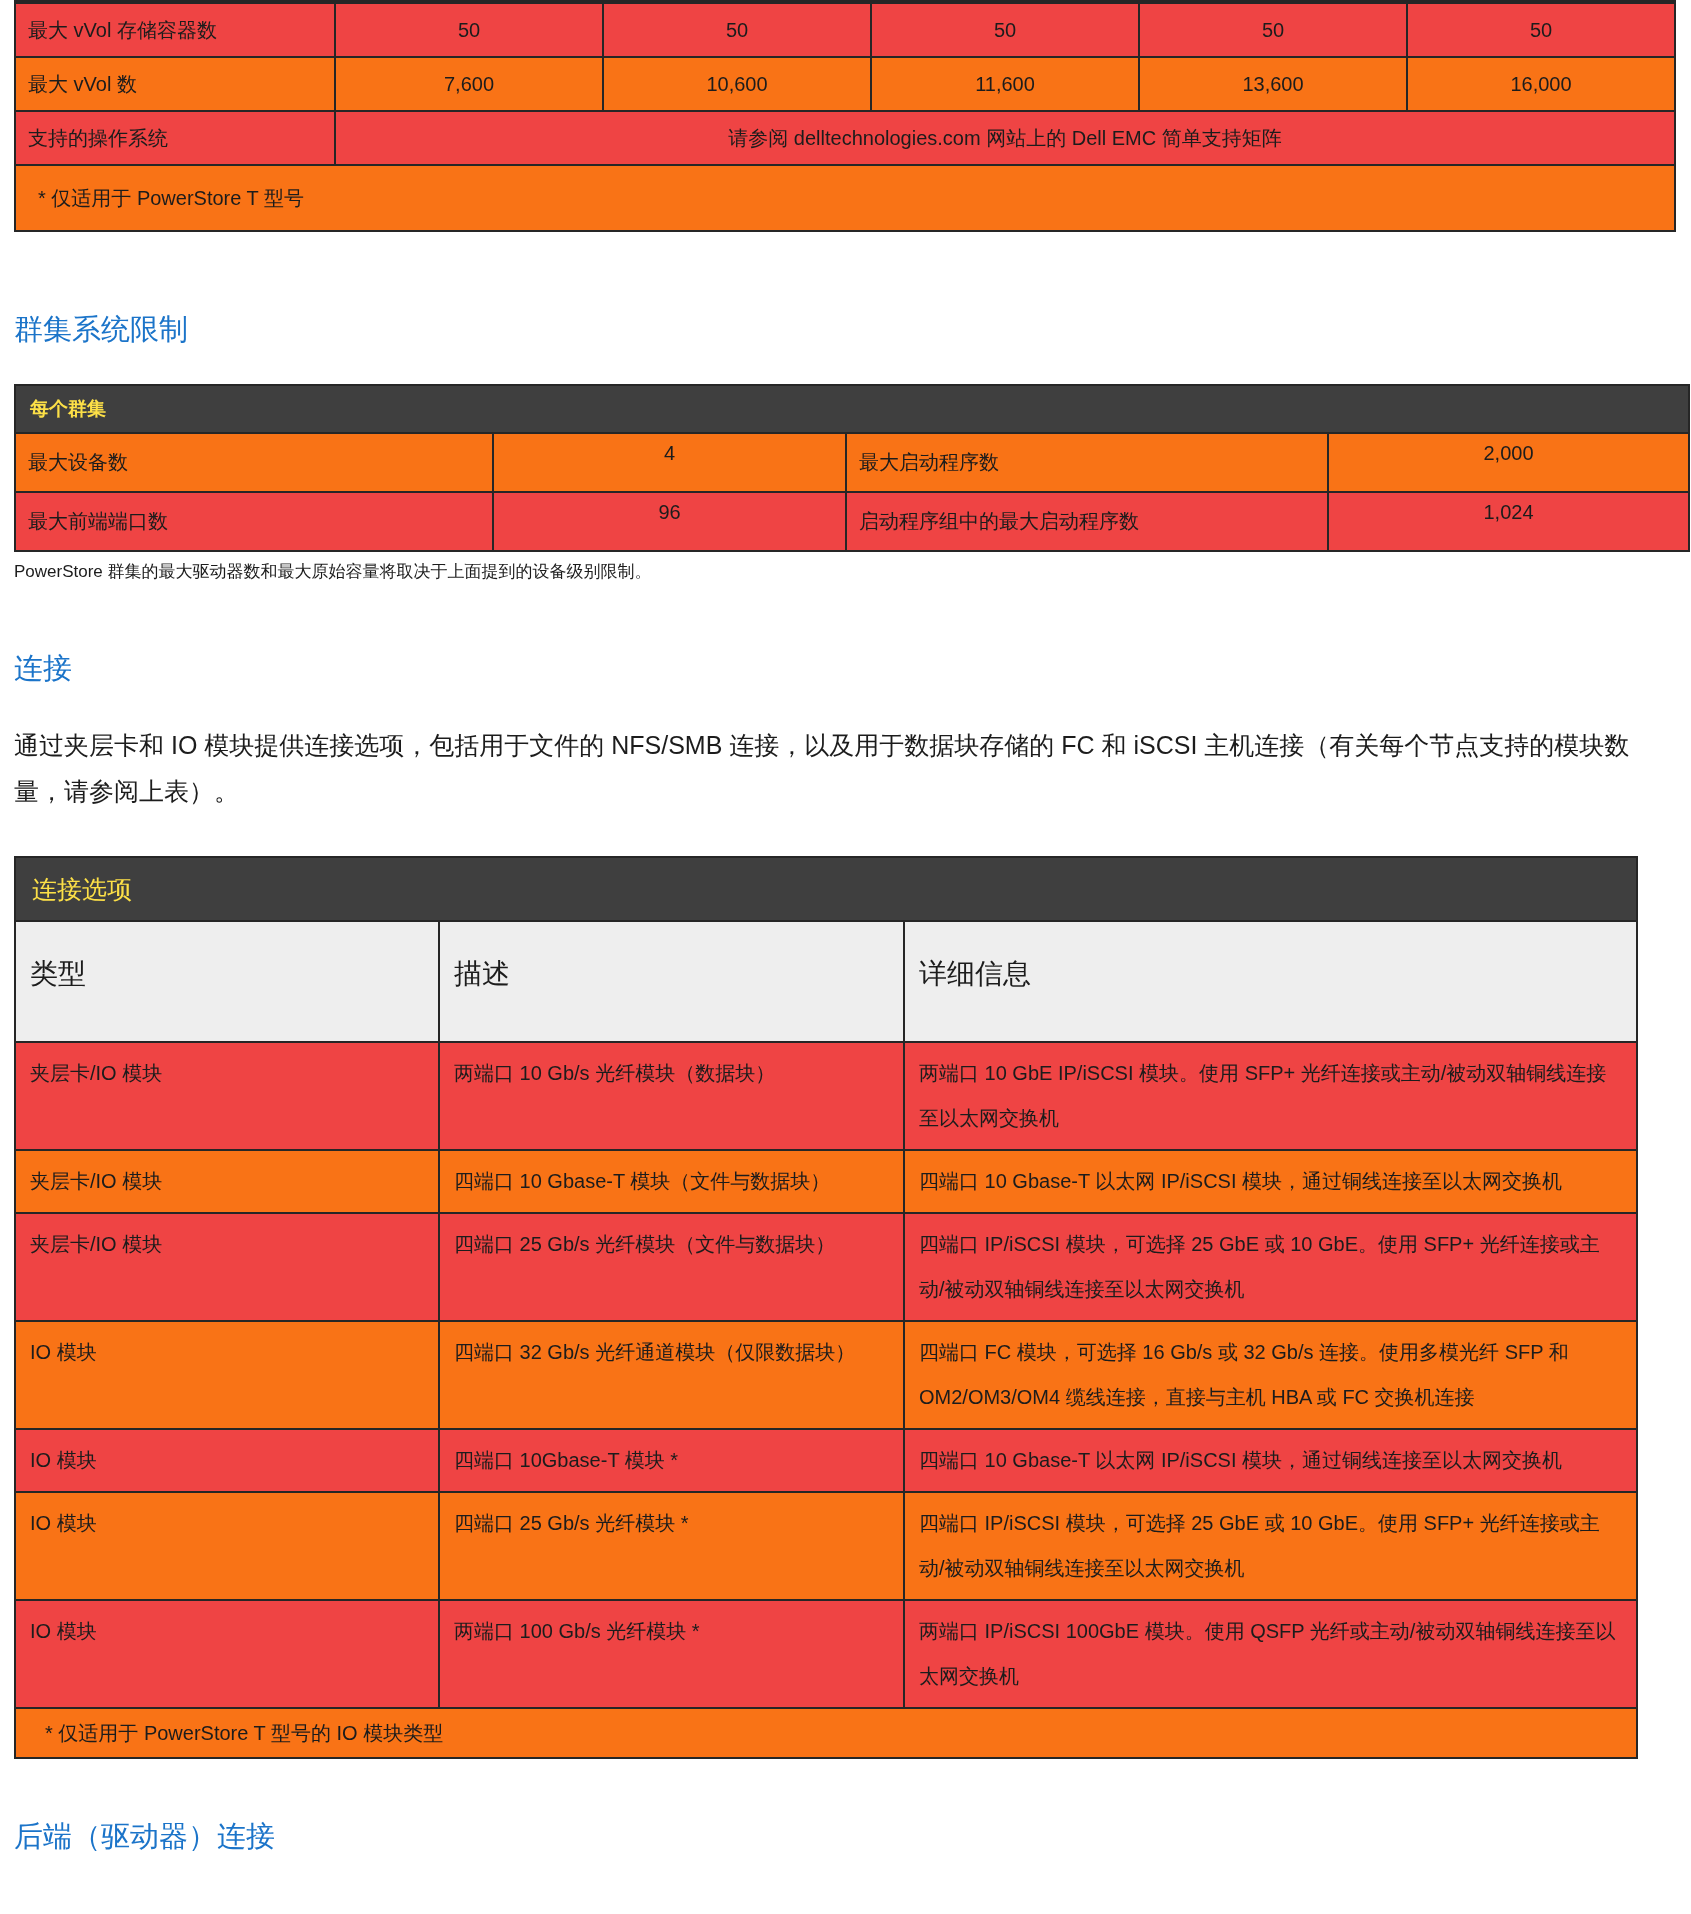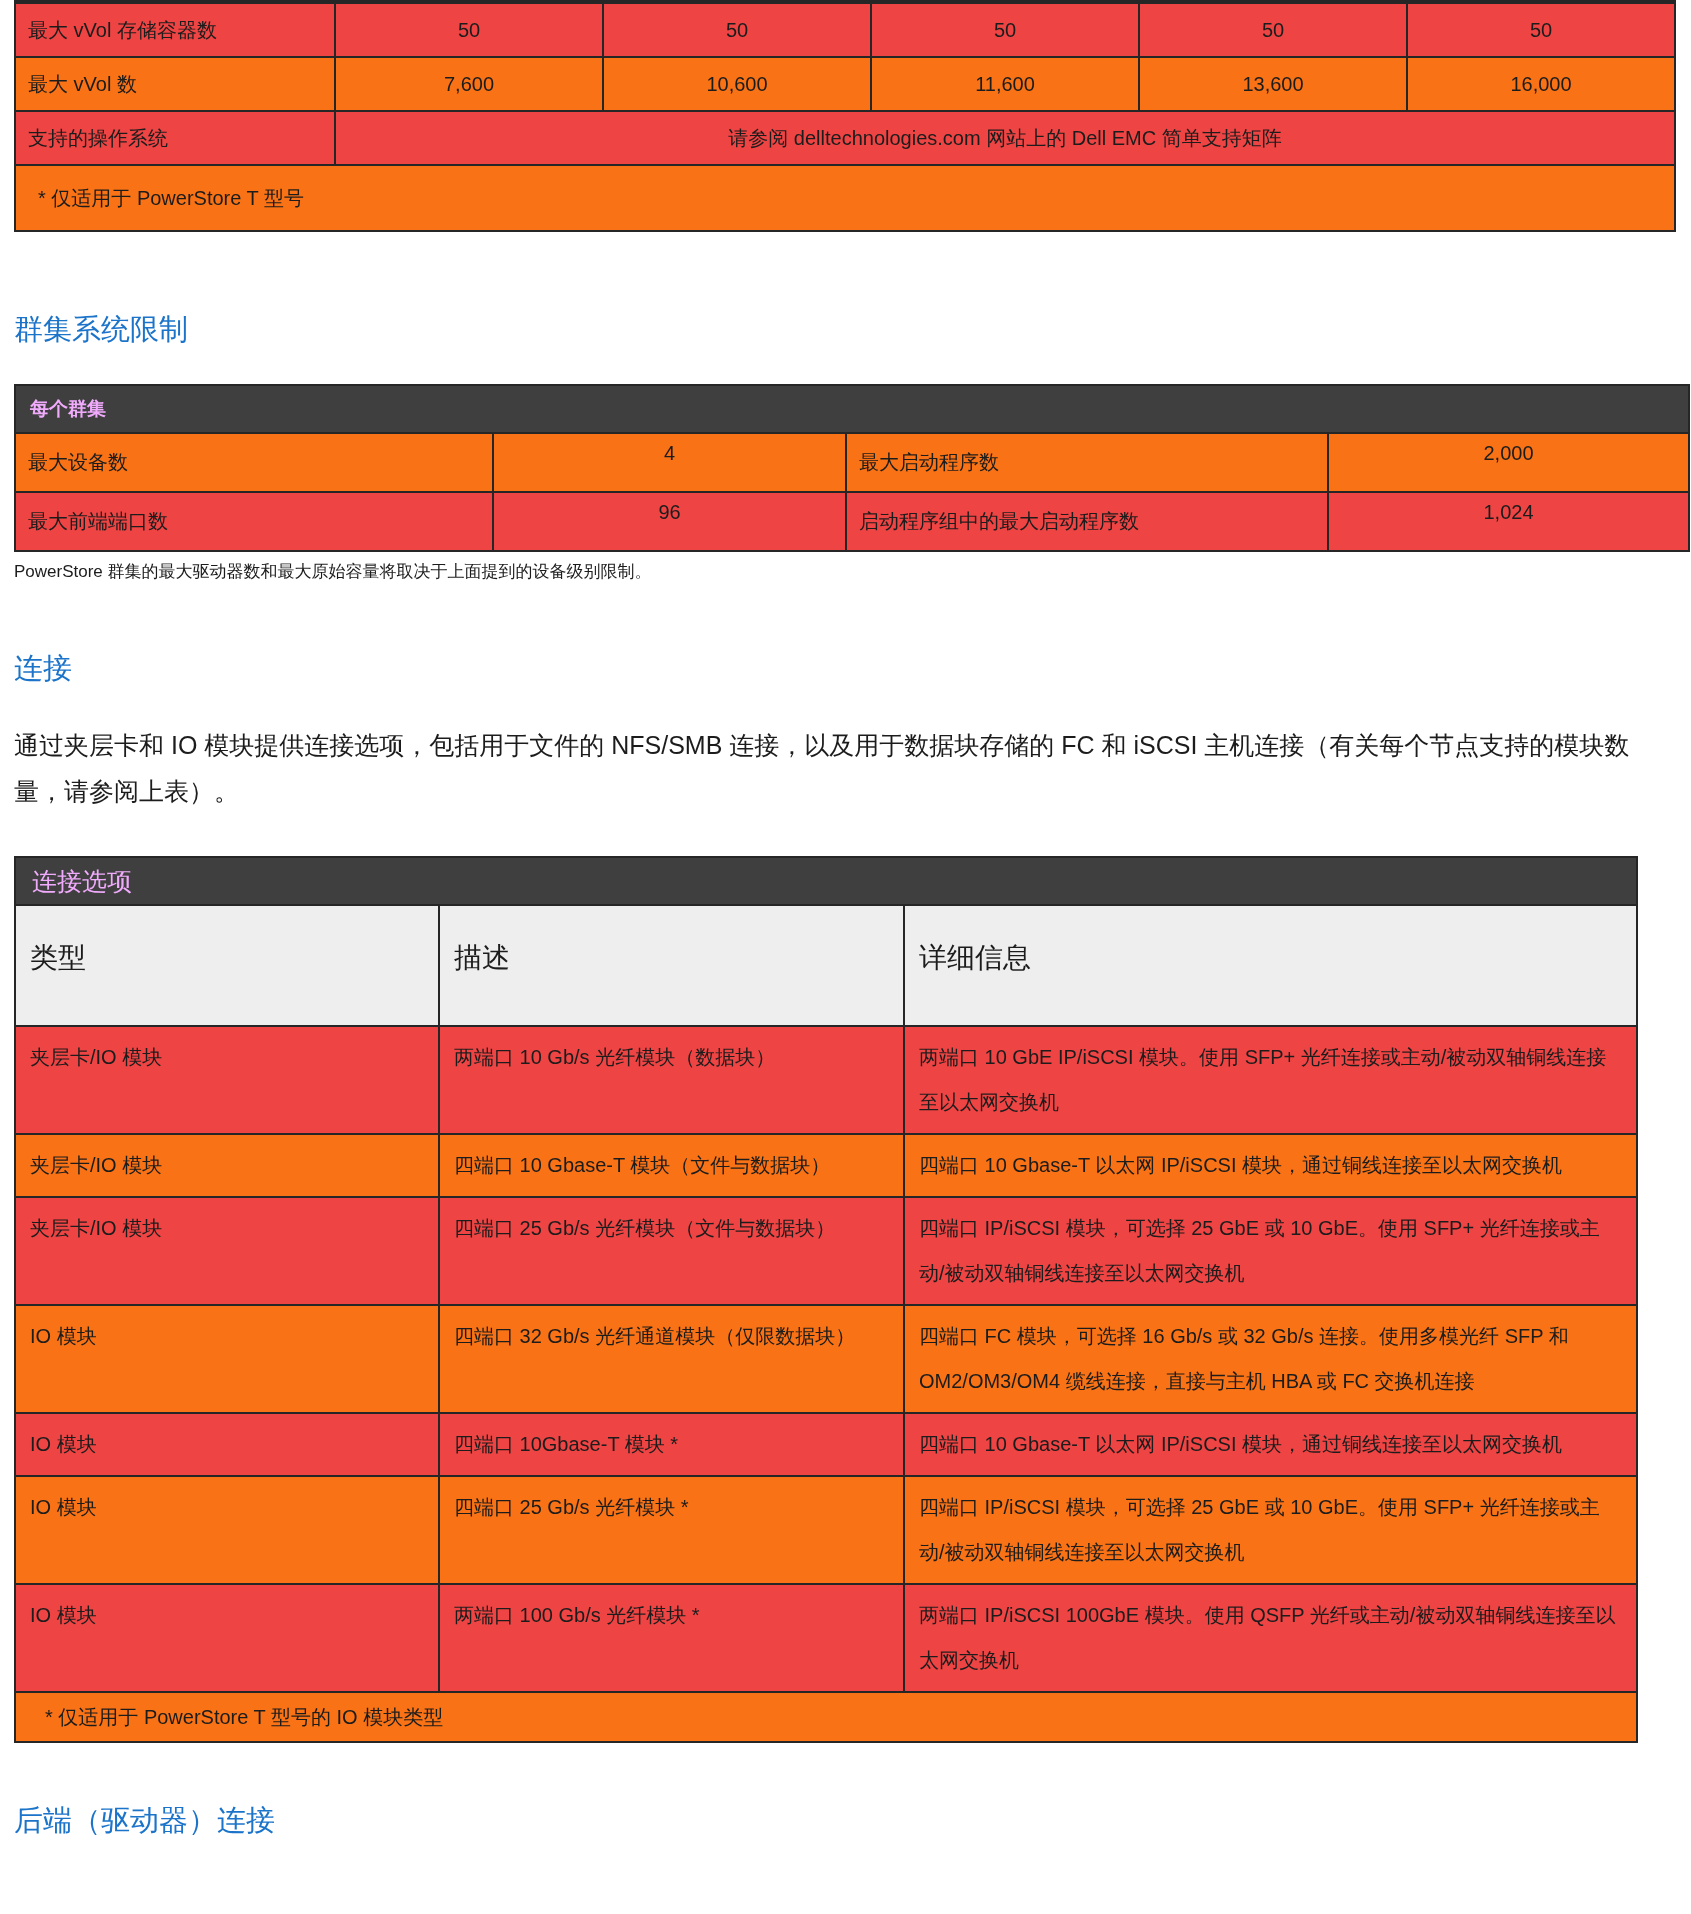--- a/index.html
+++ b/index.html
@@ -17,32 +17,32 @@
   .spec-table .footnote-cell{text-align:left;padding:10px 22px;font-size:20px;}
 
   .row-gray{background:#ef4444;}
   .row-light{background:#f97316;}
 
   h2{color:#1b74c9;font-size:29px;font-weight:400;margin:66px 0 34px 0;}
   h2.first{margin-top:78px;}
 
   
   .cluster-table{width:1674px;}
-  .dark-bar{background:#3f3f3f;color:#f0abfc;text-align:left;
+  .dark-bar{background:#3f3f3f;color:#fde047;text-align:left;
             padding:10px 14px;font-size:19px;font-weight:bold;height:26px;}
   .cluster-table td{height:48px;font-size:20px;}
   .cluster-table .label{text-align:left;padding:4px 6px 4px 12px;}
   .cluster-table .val{text-align:center;vertical-align:top;padding-top:8px;}
   .small-note{font-size:17px;margin:8px 0 0 0;}
 
   .body-text{font-size:25px;line-height:1.82;margin:34px 0 40px 0;width:1640px;}
 
   
   .conn-table{width:1622px;margin-top:42px;}
-  .conn-table .dark-bar{font-size:25px;font-weight:400;height:46px;padding:0 16px;}
+  .conn-table .dark-bar{font-size:25px;font-weight:400;height:46px;padding:8px 16px;}
   .conn-table .col-head td{font-size:28px;padding:20px 14px 36px 14px;background:#eeeeee;
                            text-align:left;vertical-align:middle;}
   .conn-table td{vertical-align:top;text-align:left;font-size:20px;
                  line-height:2.25;padding:8px 14px;}
   .conn-table .foot-row td{line-height:1.3;padding:11px 29px;font-size:20px;}
 
   h2.backend{margin-top:58px;}
 </style>
 </head>
 <body>

